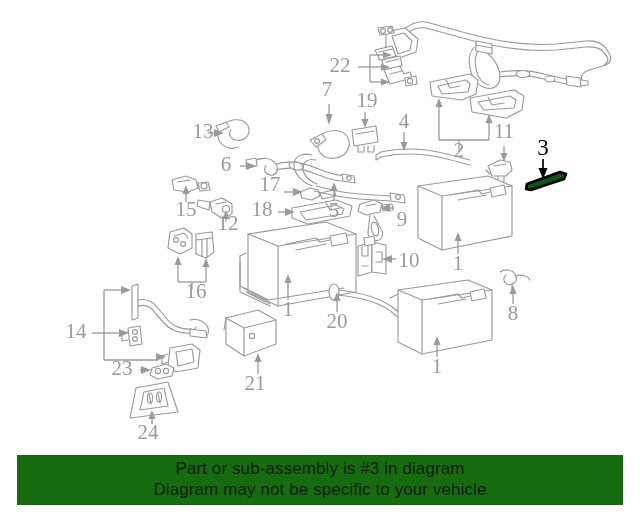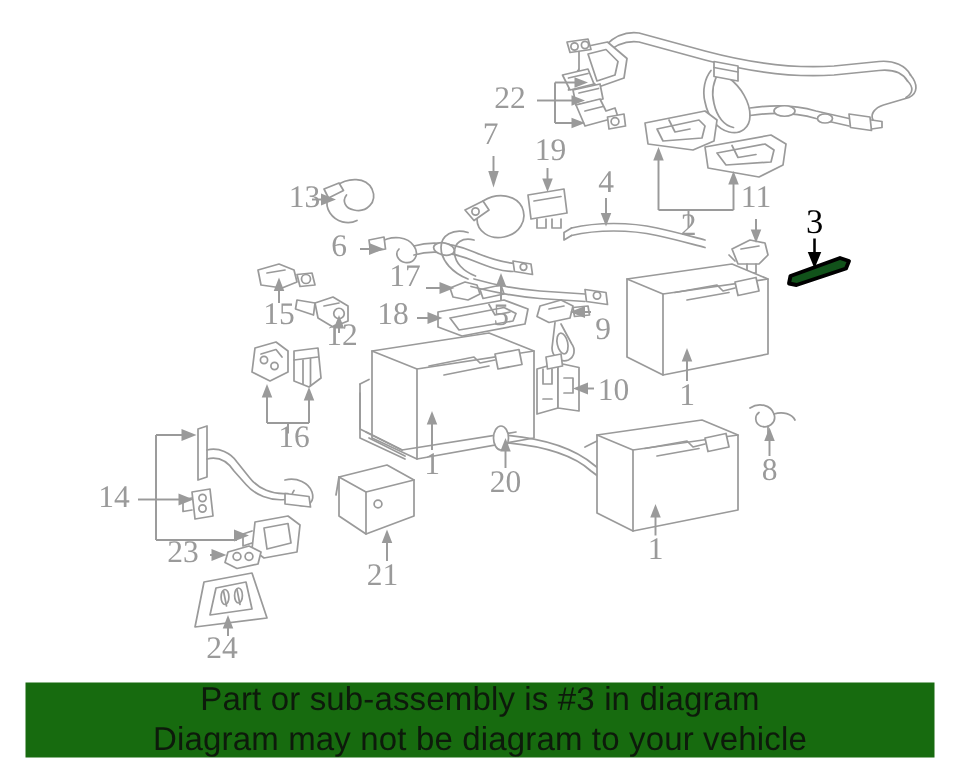--- a/index.html
+++ b/index.html
@@ -90,21 +90,21 @@
     height: 50px;
     background: #176b0f;
     display: flex;
     flex-direction: column;
     align-items: center;
     justify-content: center;
     box-sizing: border-box;
   }
   .notice-line {
     font-family: "Liberation Sans", sans-serif;
-    font-size: 22px;
+    font-size: 17px;
     color: #0d1a0b;
     line-height: 1.22;
     white-space: nowrap;
     letter-spacing: 0.1px;
   }
 </style>
 </head>
 <body>
 
 <div id="page">
@@ -463,16 +463,16 @@
         <text class="callout" text-anchor="middle" x="458" y="265">1</text>
         <text class="callout" text-anchor="middle" x="437" y="368">1</text>
         <text class="callout" text-anchor="middle" x="513" y="315">8</text>
       </g>
 
     </svg>
   </div>
 
   <div id="notice-banner">
     <div class="notice-line">Part or sub-assembly is #3 in diagram</div>
-    <div class="notice-line">Diagram may not be diagram to your vehicle</div>
+    <div class="notice-line">Diagram may not be specific to your vehicle</div>
   </div>
 
 </div>
 
 </body></html>

